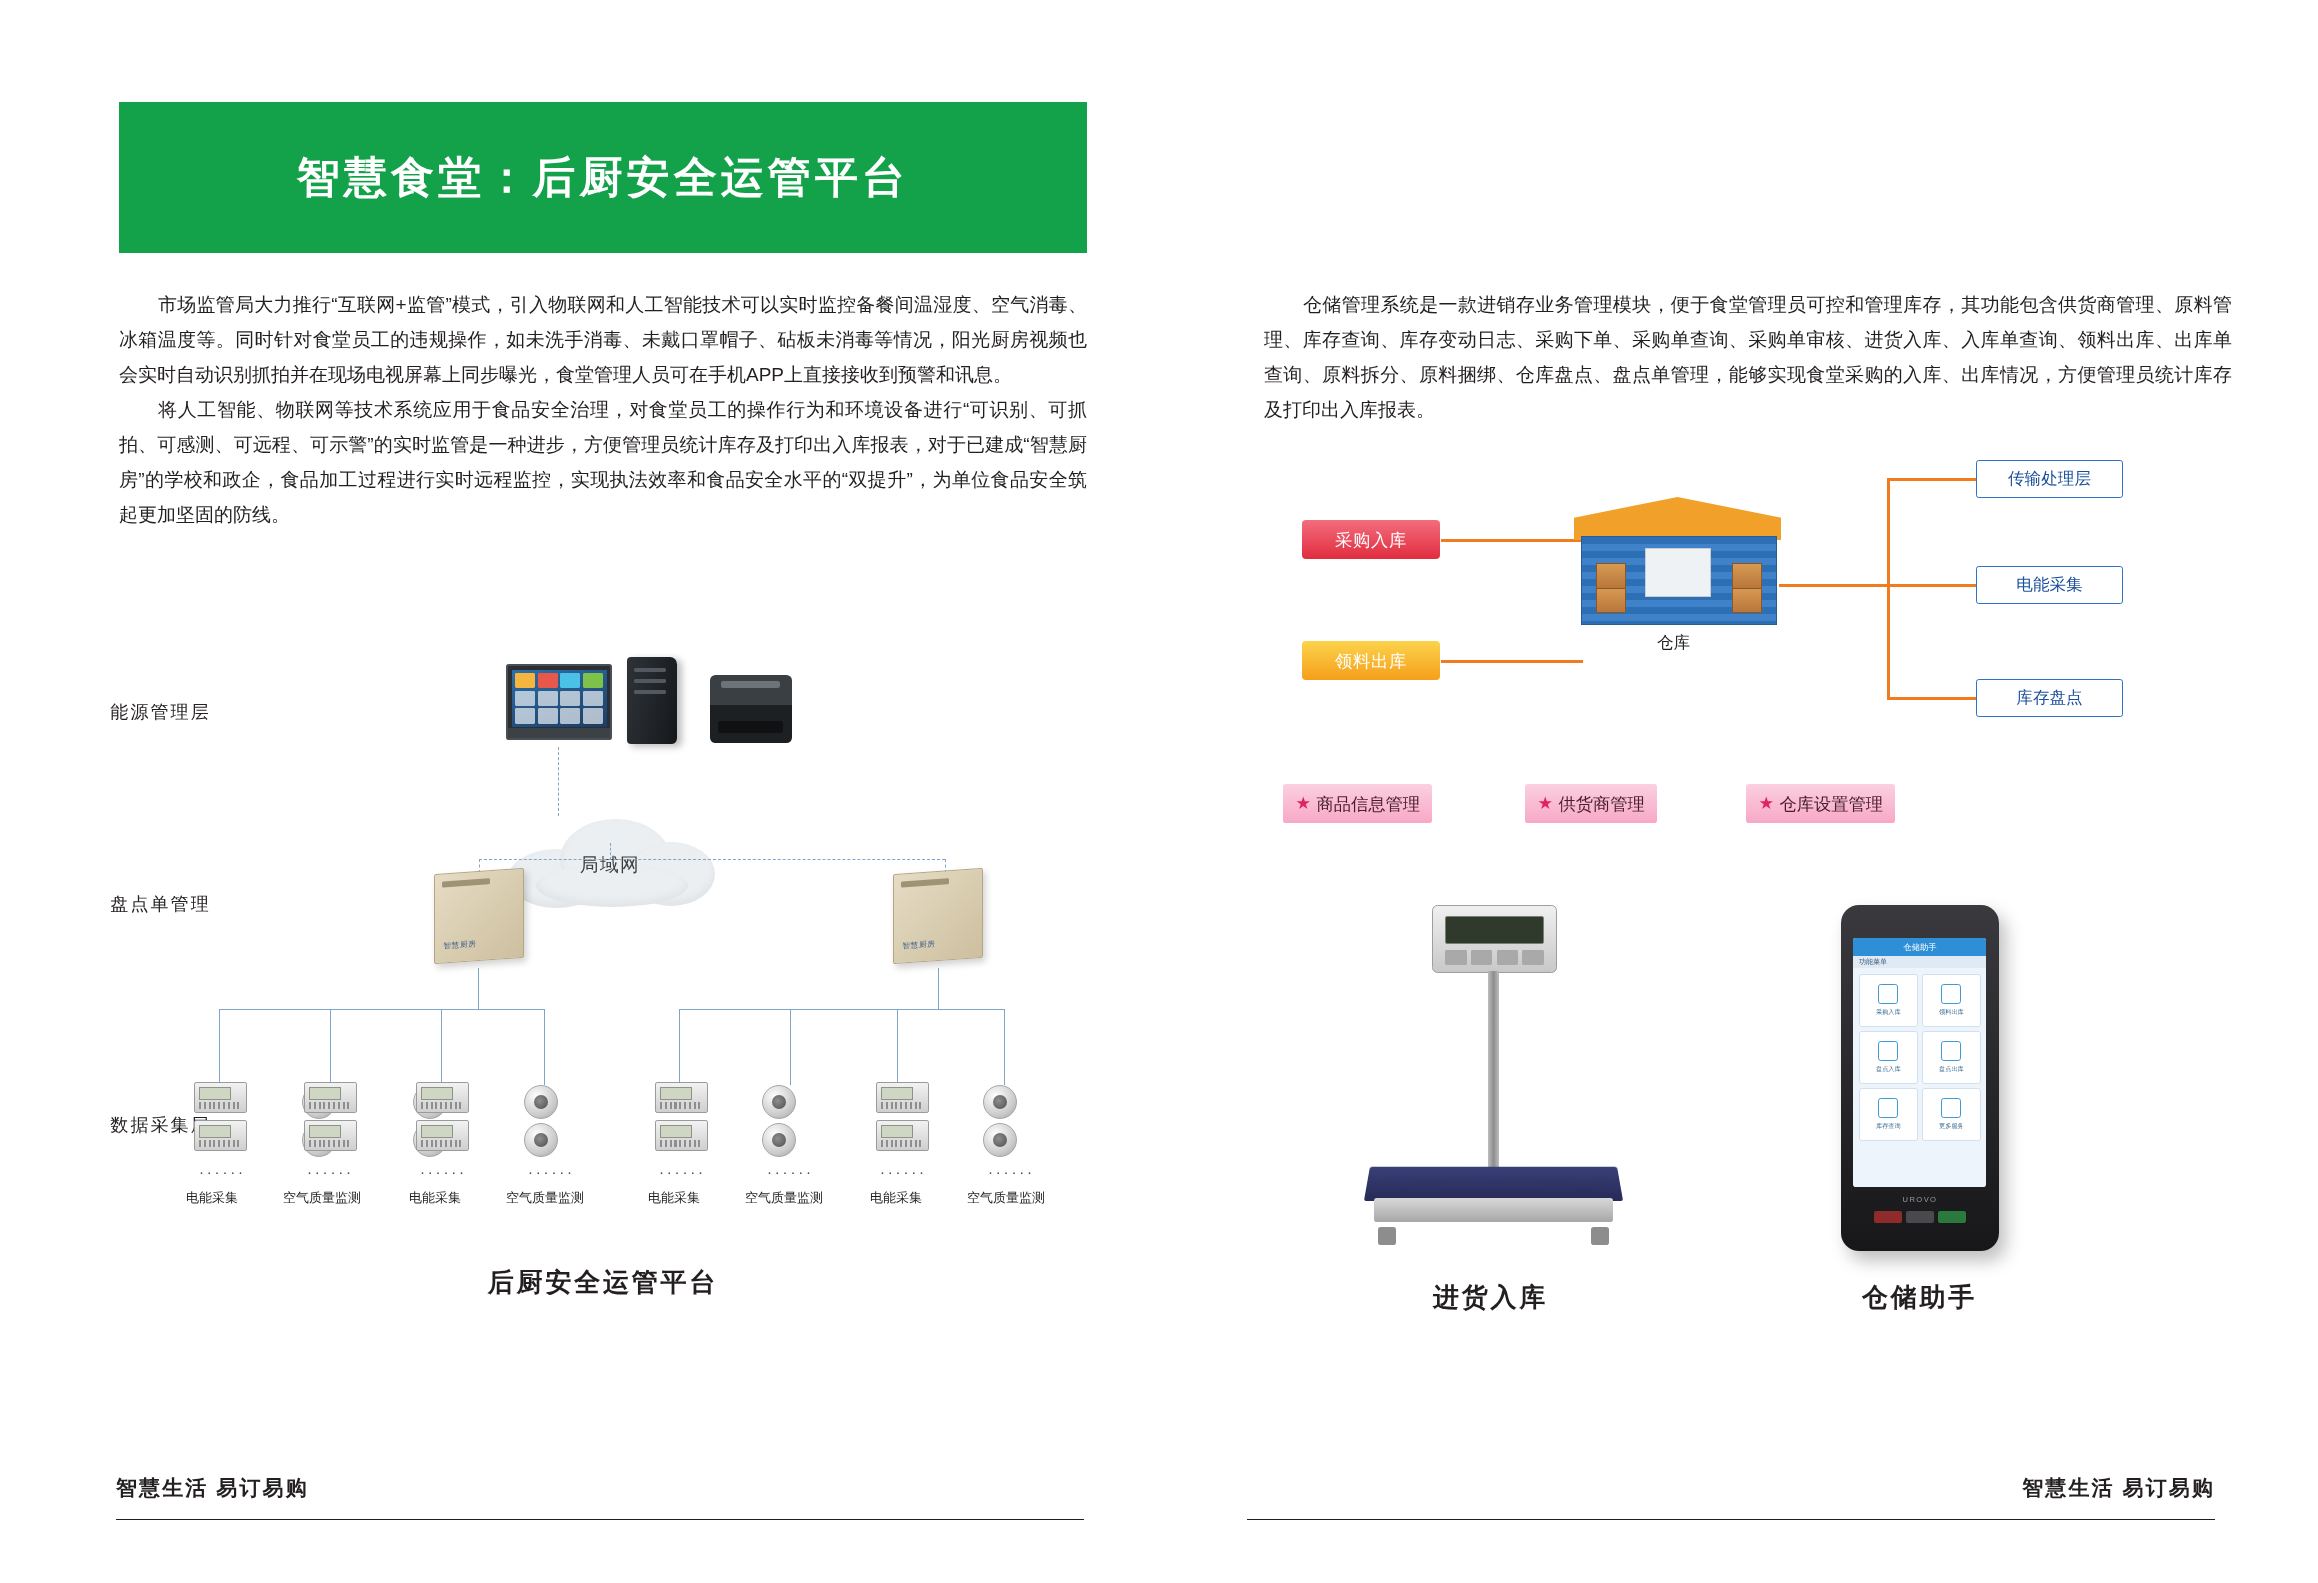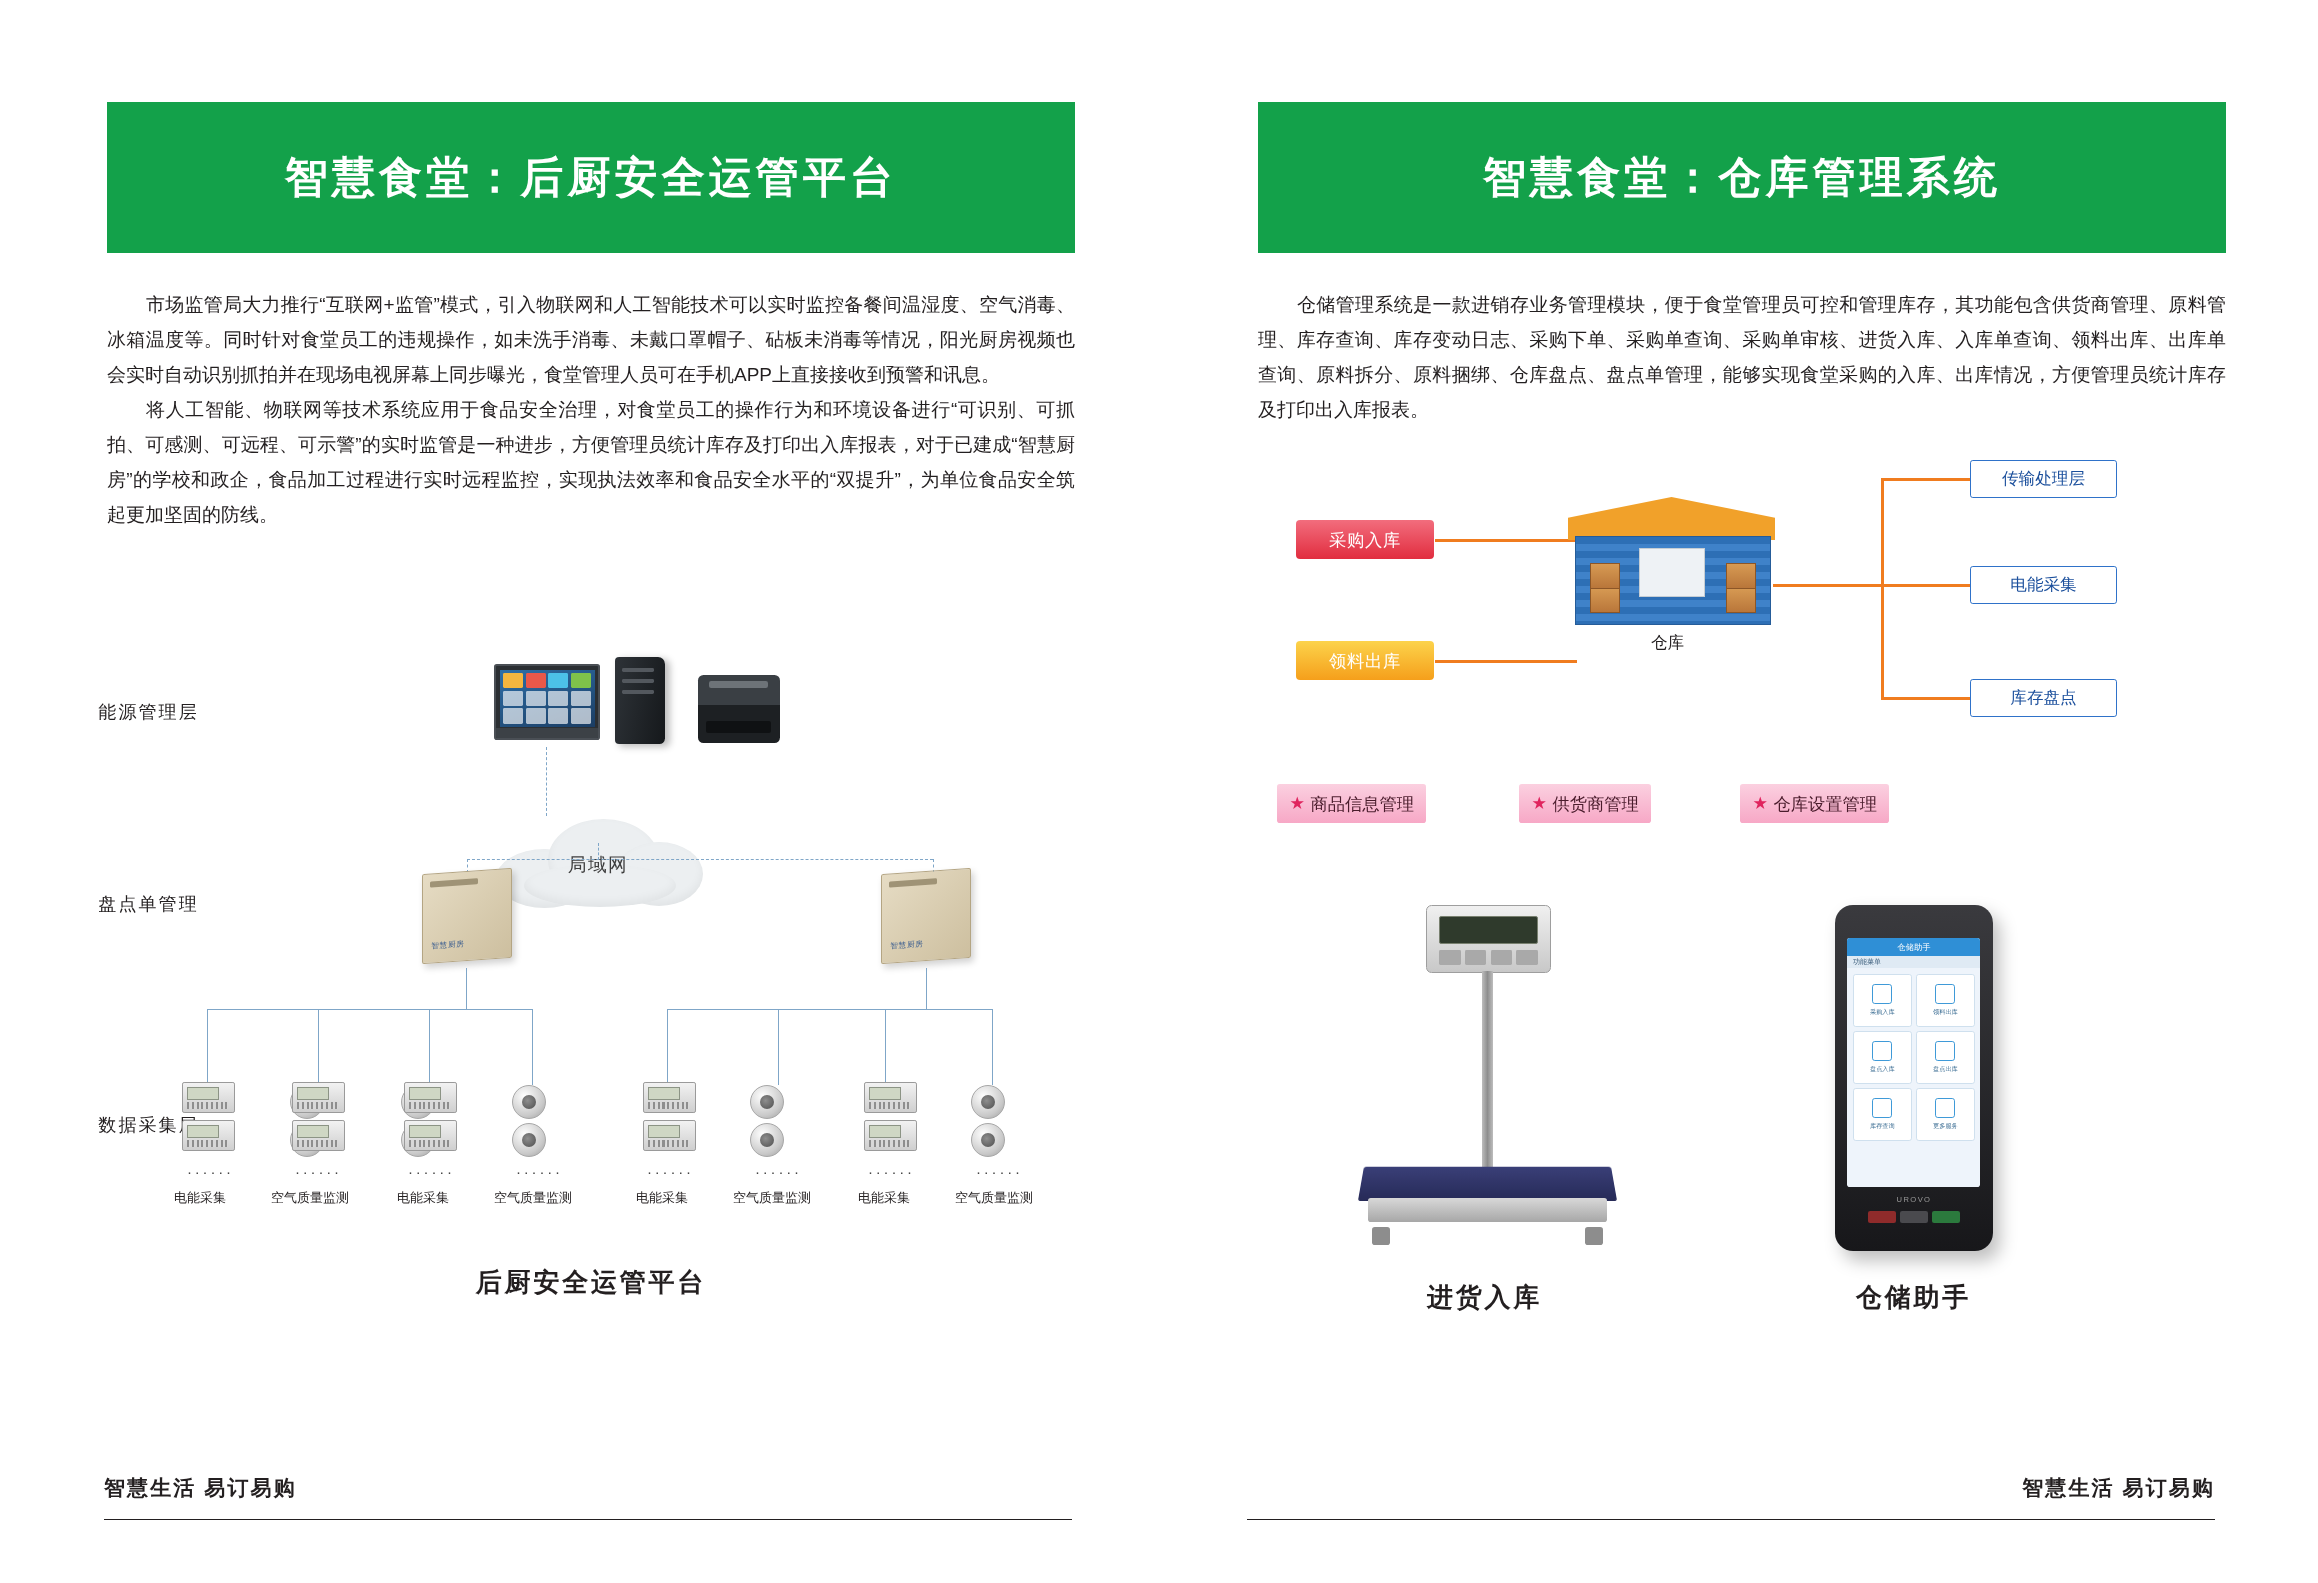--- a/index.html
+++ b/index.html
@@ -12,20 +12,21 @@
     height: 1584px;
     font-family: "Liberation Sans", sans-serif;
     color: #231f20;
     position: relative;
     overflow: hidden;
   }
   .page {
     position: absolute;
     inset: 0;
     display: flex;
+    padding-left: 12px;
   }
   .panel {
     position: relative;
     box-sizing: border-box;
   }
   .panel-left {
     width: 1160px;
     height: 1584px;
     padding: 0;
   }
@@ -656,23 +657,20 @@
 
       <div class="diagram-caption" style="top:622px;">后厨安全运管平台</div>
     </div>
 
     <div class="footer footer-left">智慧生活  易订易购</div>
     <div class="footer-rule rule-left"></div>
   </div>
 
   <div class="panel panel-right">
 
-    <div class="banner banner-right" style="left:98px;">
-      <span class="banner-title">智慧食堂：仓库管理系统</span>
-    </div>
 
     <div class="body-text" style="left:98px; top:287px; width:968px;">
       <p>仓储管理系统是一款进销存业务管理模块，便于食堂管理员可控和管理库存，其功能包含供货商管理、原料管理、库存查询、库存变动日志、采购下单、采购单查询、采购单审核、进货入库、入库单查询、领料出库、出库单查询、原料拆分、原料捆绑、仓库盘点、盘点单管理，能够实现食堂采购的入库、出库情况，方便管理员统计库存及打印出入库报表。</p>
     </div>
 
     <div class="flow" style="left:111px; top:456px;">
 
       <div class="orange-line h" style="left:164px; top:83px; width:142px;"></div>
       <div class="orange-line h" style="left:164px; top:204px; width:142px;"></div>
       <div class="orange-line h" style="left:502px; top:128px; width:111px;"></div>

